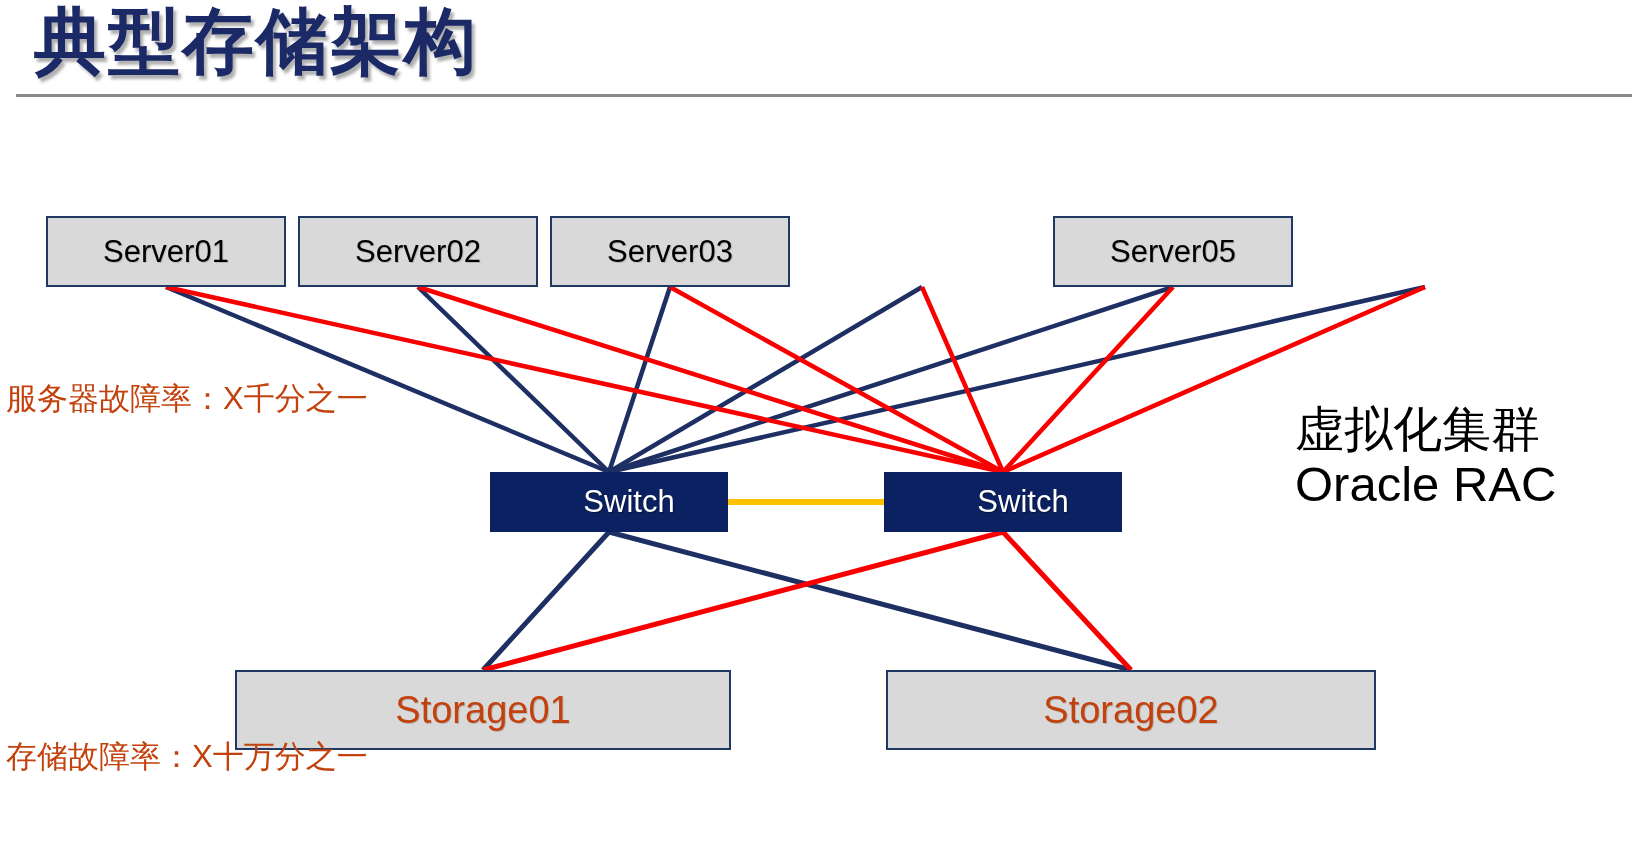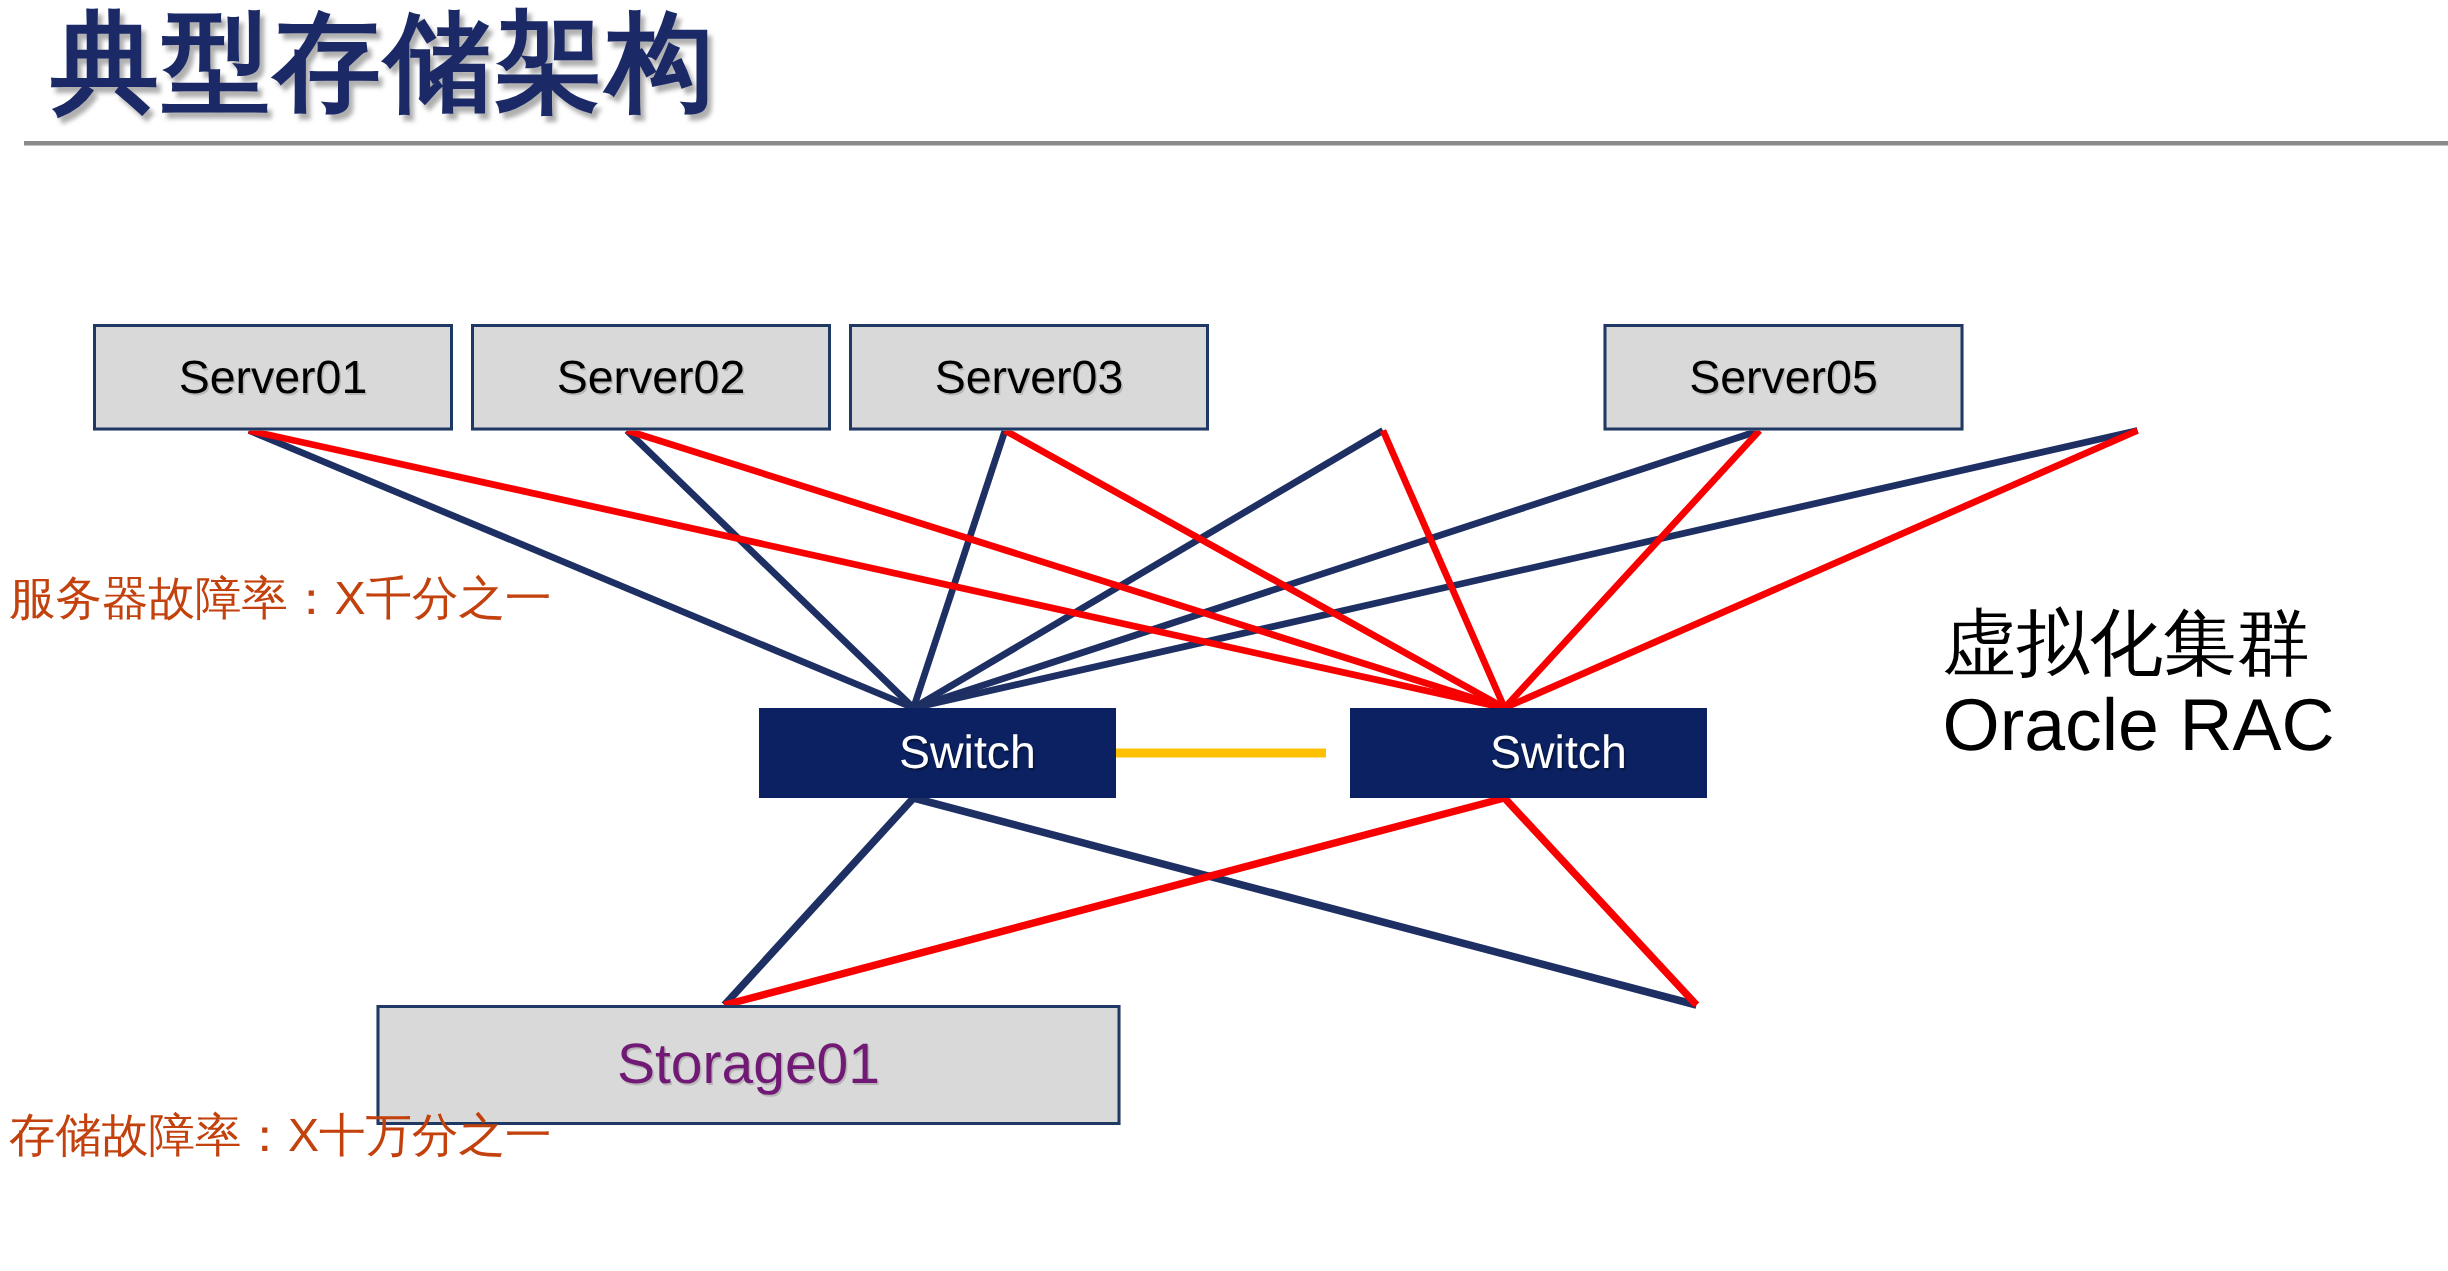--- a/index.html
+++ b/index.html
@@ -15,42 +15,42 @@
     white-space:nowrap;z-index:2;
   }
   #title-rule{
     position:absolute;left:16px;right:0;top:94px;height:3px;
     background:var(--rule,#8a8a8a);z-index:1;
   }
   #edges{position:absolute;left:0;top:0;width:1632px;height:847px;z-index:1;}
   .node{
     position:absolute;box-sizing:border-box;z-index:2;
     display:flex;align-items:center;justify-content:center;
-    text-align:center;white-space:nowrap;margin-left:16px;
+    text-align:center;white-space:nowrap;
   }
   .server{
     width:240px;height:71px;top:216px;
     background:var(--box-fill,#d9d9d9);
     border:2px solid var(--box-border,#1f3864);
     color:#000;font-size:31px;
     text-shadow:1px 1px 0 rgba(120,120,120,0.35);
   }
   .switch{
     width:238px;height:60px;top:472px;
     background:var(--switch-fill,#0b2161);
     border:1px solid var(--switch-fill,#0b2161);
     color:#ffffff;font-size:31px;
     text-shadow:1px 1px 1px rgba(0,0,0,0.4);
     padding-left:40px;
   }
   .storage{
     height:80px;top:670px;
     background:var(--box-fill,#d9d9d9);
     border:2px solid var(--box-border,#1f3864);
-    color:#701a75;font-size:38px;
+    color:#c2410c;font-size:38px;
     text-shadow:1px 1px 0 rgba(120,120,120,0.35);
   }
   .annotation{
     position:absolute;color:#c2410c;font-size:31px;z-index:2;white-space:nowrap;
   }
   #server-failure-label{left:6px;top:378px;}
   #storage-failure-label{left:6px;top:736px;text-align:center;}
   #side-note{
     position:absolute;left:1295px;top:402px;z-index:2;
     color:#000;font-size:49px;line-height:55px;white-space:nowrap;
@@ -100,20 +100,23 @@
   <div class="node switch" style="left:490px">
       <span>Switch</span>
     </div>
   <div class="node switch" style="left:884px">
       <span>Switch</span>
     </div>
 
   <div class="node storage" style="left:235px;width:496px">
       <span>Storage01</span>
     </div>
+  <div class="node storage" style="left:886px;width:490px">
+      <span>Storage02</span>
+    </div>
 
   <div id="server-failure-label" class="annotation">服务器故障率：X千分之一</div>
   <div id="storage-failure-label" class="annotation">存储故障率：X十万分之一</div>
 
   <div id="side-note">
     <div>虚拟化集群</div>
     <div>Oracle RAC</div>
   </div>
 
 </div>

